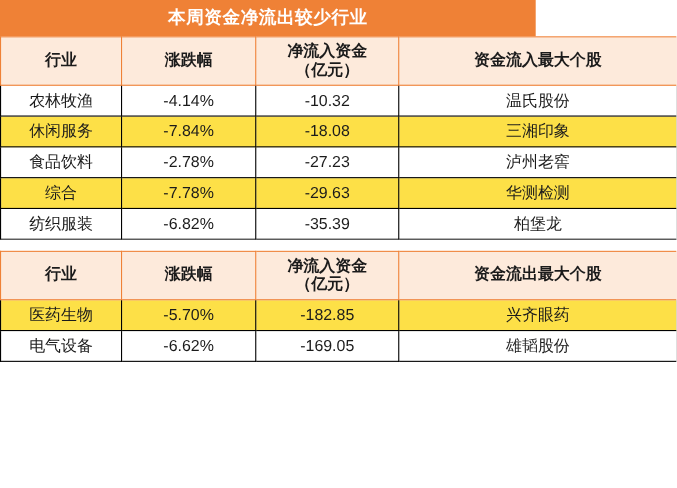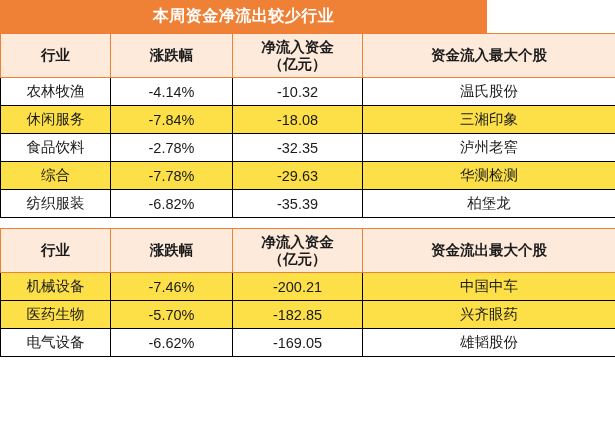--- a/index.html
+++ b/index.html
@@ -112,21 +112,21 @@
         </tr>
         <tr class="alt">
           <td>休闲服务</td>
           <td>-7.84%</td>
           <td>-18.08</td>
           <td>三湘印象</td>
         </tr>
         <tr>
           <td>食品饮料</td>
           <td>-2.78%</td>
-          <td>-32.35</td>
+          <td>-27.23</td>
           <td>泸州老窖</td>
         </tr>
         <tr class="alt">
           <td>综合</td>
           <td>-7.78%</td>
           <td>-29.63</td>
           <td>华测检测</td>
         </tr>
         <tr>
           <td>纺织服装</td>
@@ -160,26 +160,20 @@
             <span class="two-line">净流入资金</span>
             <span class="two-line">（亿元）</span>
           </th>
           <th>
             <span class="two-line">资金流出最大个股</span>
           </th>
         </tr>
       </thead>
       <tbody>
         <tr class="alt">
-          <td>机械设备</td>
-          <td>-7.46%</td>
-          <td>-200.21</td>
-          <td>中国中车</td>
-        </tr>
-        <tr class="alt">
           <td>医药生物</td>
           <td>-5.70%</td>
           <td>-182.85</td>
           <td>兴齐眼药</td>
         </tr>
         <tr>
           <td>电气设备</td>
           <td>-6.62%</td>
           <td>-169.05</td>
           <td>雄韬股份</td>

